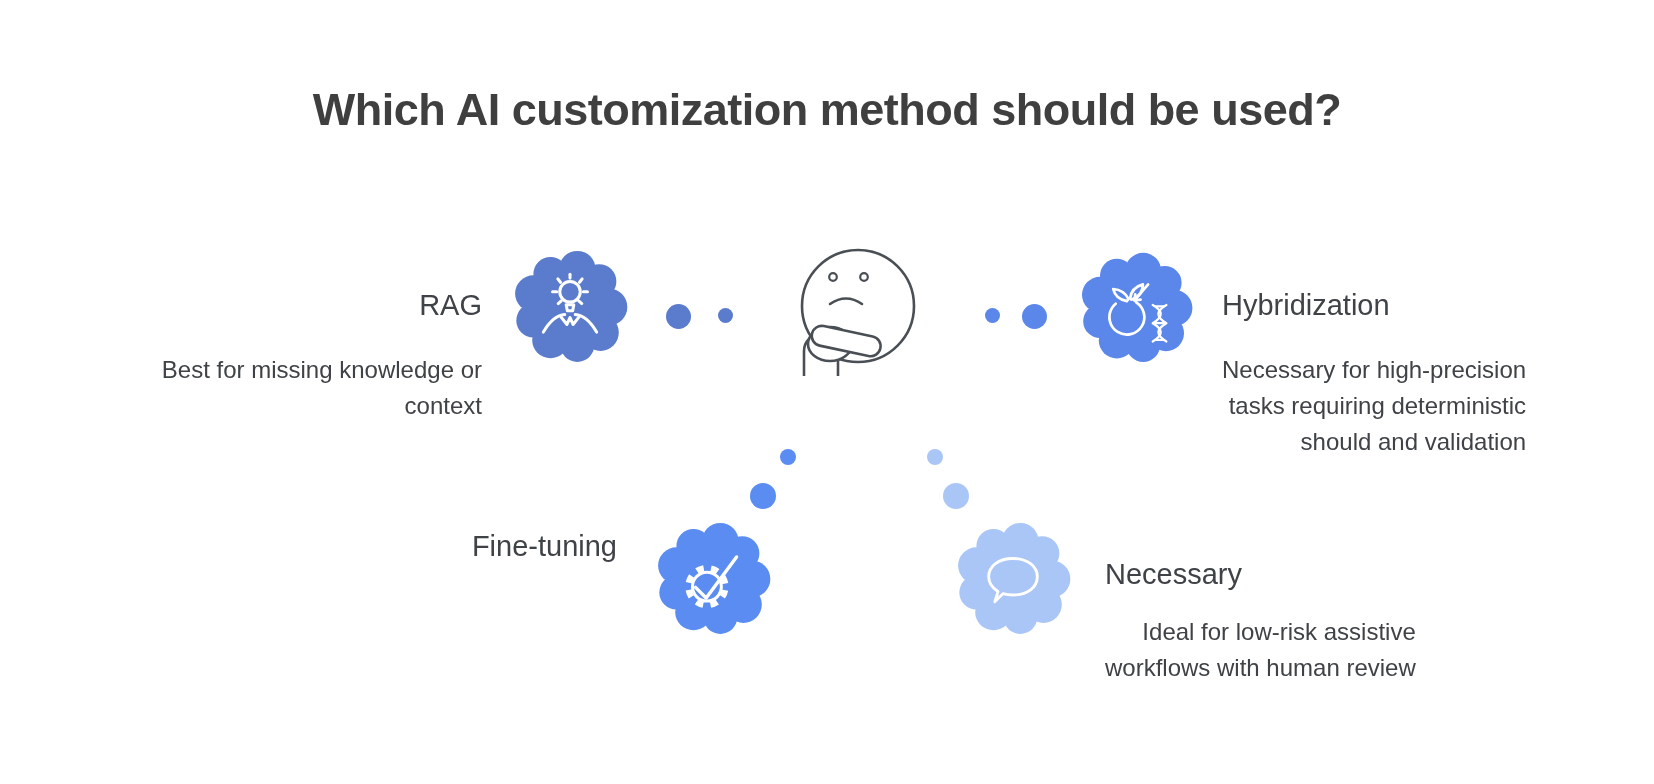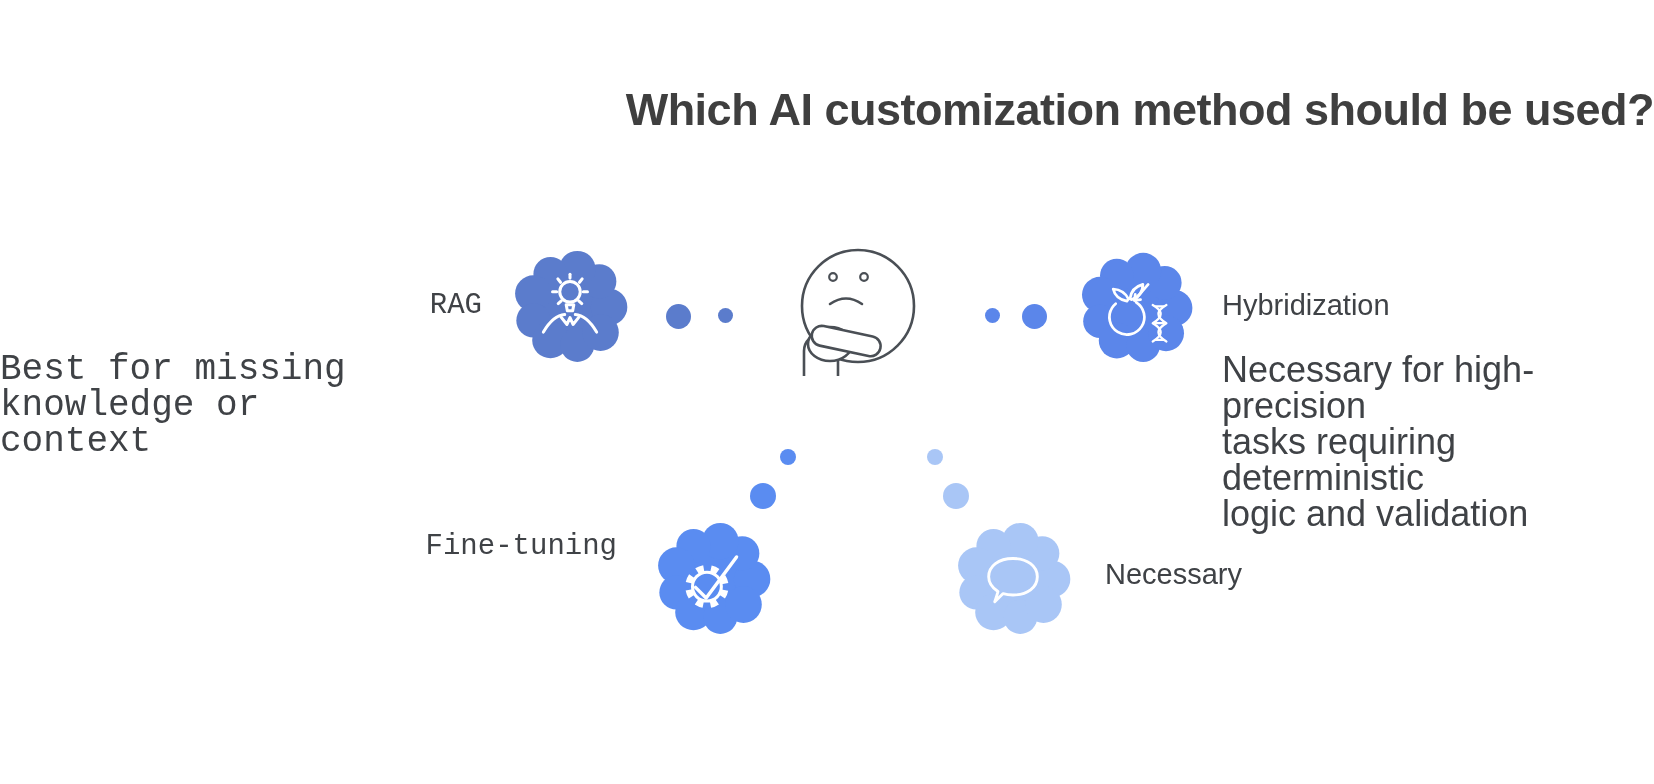--- a/index.html
+++ b/index.html
@@ -9,43 +9,43 @@
     height:784px;
     background:#ffffff;
     overflow:hidden;
     font-family:"Liberation Sans","DejaVu Sans",sans-serif;
     color:#3f4246;
   }
   .title{
     position:absolute;
     left:0; right:0; top:84px;
     margin:0;
-    text-align:right;
+    text-align:center;
     font-size:45px;
     font-weight:700;
     letter-spacing:-0.5px;
     color:#3f3f3f;
   }
   .blob{position:absolute;}
   .blob svg.cloud{position:absolute;inset:0;width:100%;height:100%;}
   .blob svg.icon{position:absolute;}
   .label{
     position:absolute;
     font-size:29px;
     line-height:33px;
     white-space:nowrap;
   }
   .desc{
     position:absolute;
-    font-size:36px;
+    font-size:24px;
     line-height:36px;
     white-space:pre-line;
   }
-  .align-right{font-family:Liberation Mono, monospace;}
-  .align-left{text-align:left;}
+  .align-right{text-align:right;}
+  .align-left{text-align:right;}
   .dot{position:absolute;border-radius:50%;}
   .face{position:absolute;left:770px;top:230px;width:180px;height:146px;}
 </style>
 </head>
 <body>
 
 <div class="canvas">
 
   <h1 class="title">Which AI customization method should be used?</h1>
 
@@ -110,21 +110,21 @@
         <path d="M90 46 C76 54 76 62 90 70 C76 78 76 86 90 94" stroke-width="3"></path>
         <path d="M76 48 h10" stroke-width="3"></path>
         <path d="M76 70 h10" stroke-width="3"></path>
         <path d="M76 92 h10" stroke-width="3"></path>
       </g>
     </svg>
   </div>
   <div class="label align-left" style="left:1222px;top:289px">Hybridization</div>
   <div class="desc align-left" style="left:1222px;top:352px">Necessary for high-precision
 tasks requiring deterministic
-logic and validation</div>
+should and validation</div>
 
   <div class="blob" style="left:650px;top:518px;width:126px;height:122px">
     <svg class="cloud" viewBox="0 0 100 100">
       <g fill="#5a8cf1">
           <use href="#cloud"></use>
         </g>
     </svg>
     <svg class="icon" viewBox="0 0 100 100" style="left:25px;top:23px;width:76px;height:76px">
       <g stroke="#ffffff" fill="none">
         <circle cx="42" cy="60" r="24" stroke-width="9" stroke-linecap="butt" stroke-dasharray="9.4 9.45" transform="rotate(11 42 60)"></circle>
@@ -139,20 +139,22 @@
     <svg class="cloud" viewBox="0 0 100 100">
       <g fill="#a9c6f6">
           <use href="#cloud"></use>
         </g>
     </svg>
     <svg class="icon" viewBox="0 0 100 100" style="left:23px;top:23px;width:76px;height:76px">
       <path d="M50 23 C69 23 82 33 82 47 C82 61 69 71 50 71 C45.5 71 41 70.4 37 69.2 L26 80 C28.2 73.5 29.6 69.3 30.2 66.5 C22.8 61.6 18 54.8 18 47 C18 33 31 23 50 23 Z" stroke="#ffffff" stroke-width="3.8" fill="none" stroke-linejoin="round"></path>
     </svg>
   </div>
   <div class="label align-left" style="left:1105px;top:558px">Necessary</div>
+  <div class="desc align-left" style="left:1105px;top:614px">Ideal for low-risk assistive
+workflows with human review</div>
 
   <div class="dot" style="left: 666px; top: 304px; width: 25px; height: 25px; background: rgb(91, 124, 204);"></div>
   <div class="dot" style="left: 718px; top: 308px; width: 15px; height: 15px; background: rgb(91, 124, 204);"></div>
 
   <div class="dot" style="left: 985px; top: 308px; width: 15px; height: 15px; background: rgb(91, 134, 234);"></div>
   <div class="dot" style="left: 1022px; top: 304px; width: 25px; height: 25px; background: rgb(91, 134, 234);"></div>
 
   <div class="dot" style="left: 780px; top: 449px; width: 16px; height: 16px; background: rgb(90, 140, 241);"></div>
   <div class="dot" style="left: 750px; top: 483px; width: 26px; height: 26px; background: rgb(90, 140, 241);"></div>
 

